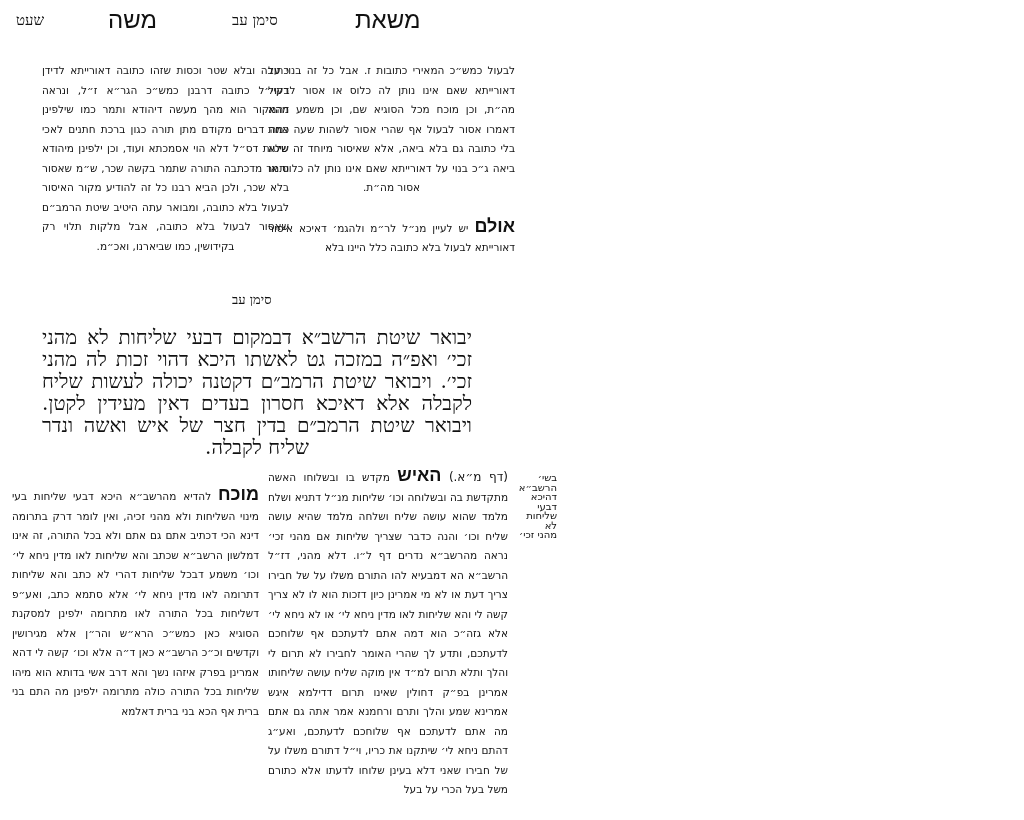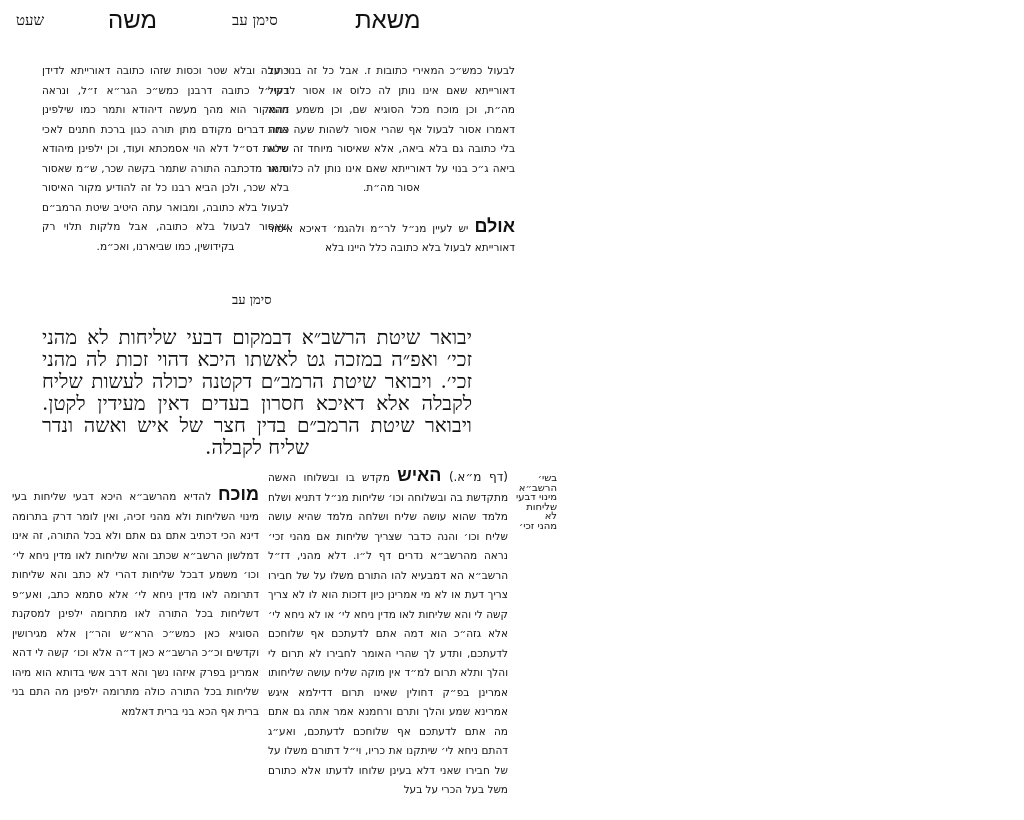--- a/index.html
+++ b/index.html
@@ -36,21 +36,21 @@
   <p class="center-last">כתובה ובלא שטר וכסות שזהו כתובה דאורייתא לדידן דקיי״ל כתובה דרבנן כמש״כ הגר״א ז״ל, ונראה דהמקור הוא מהך מעשה דיהודא ותמר כמו שילפינן כמה דברים מקודם מתן תורה כגון ברכת חתנים לאכי שיטות דס״ל דלא הוי אסמכתא ועוד, וכן ילפינן מיהודא ותמר מדכתבה התורה שתמר בקשה שכר, ש״מ שאסור בלא שכר, ולכן הביא רבנו כל זה להודיע מקור האיסור לבעול בלא כתובה, ומבואר עתה היטיב שיטת הרמב״ם שאסור לבעול בלא כתובה, אבל מלקות תלוי רק בקידושין, כמו שביארנו, ואכ״מ.</p>
 </div>
 
 <div class="abs section-title" style="left:232px; top:292px;">סימן עב</div>
 
 <div class="abs rtl summary" style="left:42px; top:326px; width:430px;">יבואר שיטת הרשב״א דבמקום דבעי שליחות לא מהני זכי׳ ואפ״ה במזכה גט לאשתו היכא דהוי זכות לה מהני זכי׳. ויבואר שיטת הרמב״ם דקטנה יכולה לעשות שליח לקבלה אלא דאיכא חסרון בעדים דאין מעידין לקטן. ויבואר שיטת הרמב״ם בדין חצר של איש ואשה ונדר שליח לקבלה.</div>
 
 <div class="abs rtl margin-note" style="left:515px; top:473px; width:42px;">
   <div>בשי׳</div>
   <div>הרשב״א</div>
-  <div>מינוי דבעי</div>
+  <div>דהיכא דבעי</div>
   <div>שליחות לא</div>
   <div>מהני זכי׳</div>
 </div>
 
 <div class="abs rtl body-text" style="left:268px; top:466px; width:240px;">
   <p><span class="daf-ref">(דף מ״א.)</span> <span class="lead-word">האיש</span><span> מקדש בו ובשלוחו האשה מתקדשת בה ובשלוחה וכו׳ שליחות מנ״ל דתניא</span> <span>ושלח מלמד שהוא עושה שליח ושלחה מלמד שהיא עושה שליח וכו׳ והנה כדבר שצריך שליחות אם מהני זכי׳ נראה מהרשב״א נדרים דף ל״ו. דלא מהני, דז״ל הרשב״א הא דמבעיא להו התורם משלו על של חבירו צריך דעת או לא מי אמרינן כיון דזכות הוא לו לא צריך קשה לי והא שליחות לאו מדין ניחא לי׳ או לא ניחא לי׳ אלא גזה״כ הוא דמה אתם לדעתכם אף שלוחכם לדעתכם, ותדע לך שהרי האומר לחבירו לא תרום לי והלך ותלא תרום למ״ד אין מוקה שליח עושה שליחותו אמרינן בפ״ק דחולין שאינו תרום דדילמא איגש אמרינא שמע והלך ותרם ורחמנא אמר אתה גם אתם מה אתם לדעתכם אף שלוחכם לדעתכם, ואע״ג דהתם ניחא לי׳ שיתקנו את כריו, וי״ל דתורם משלו על של חבירו שאני דלא בעינן שלוחו לדעתו אלא כתורם משל בעל הכרי על בעל</span></p>
 </div>
 
 <div class="abs rtl body-text" style="left:12px; top:466px; width:247px;">
   <div class="gap"></div>

